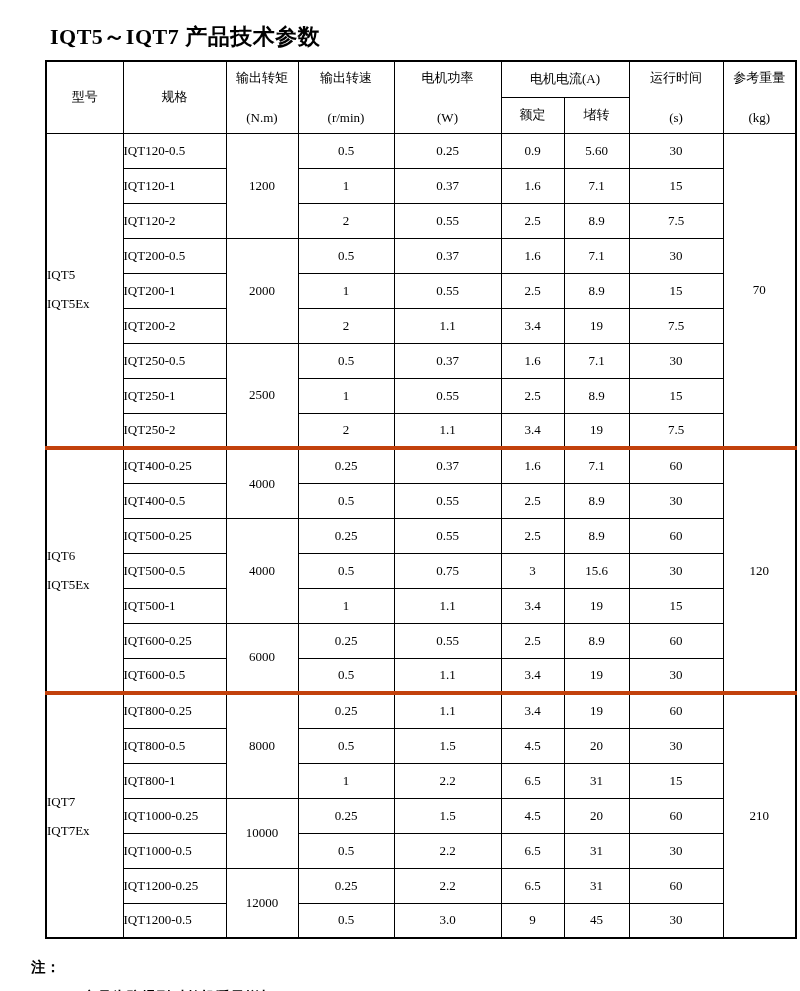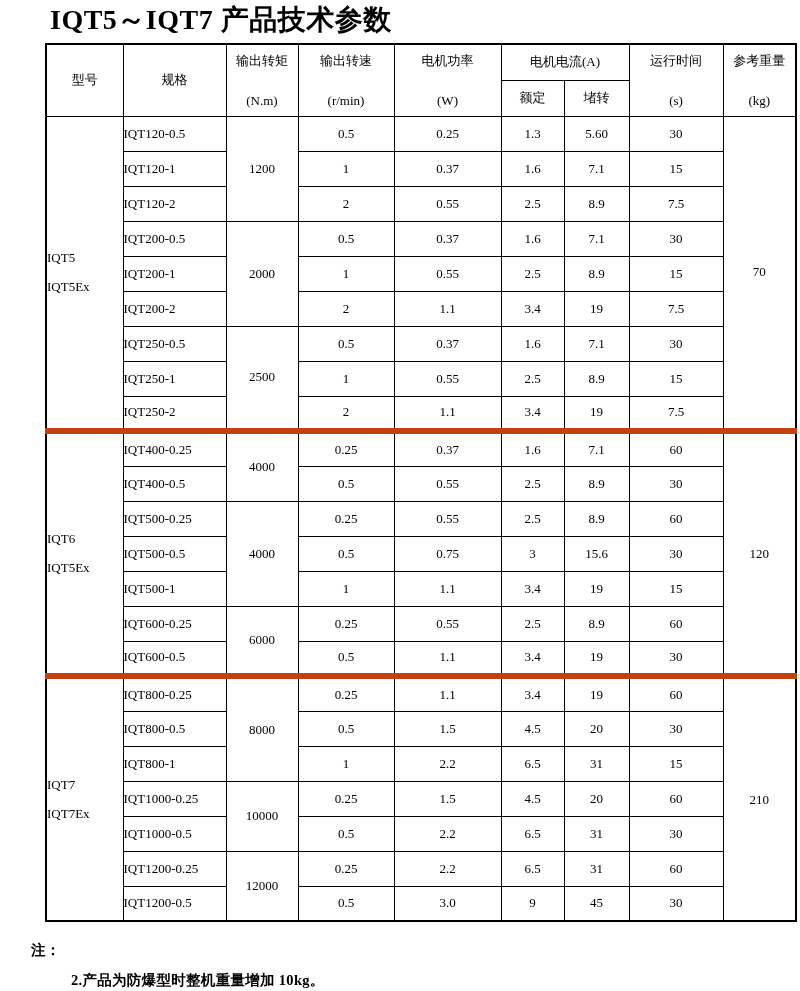--- a/index.html
+++ b/index.html
@@ -5,22 +5,22 @@
   * { box-sizing: border-box; }
   html, body { margin: 0; padding: 0; }
   body {
     width: 800px; height: 991px;
     background: #ffffff; color: #000000;
     font-family: "Liberation Serif", "DejaVu Serif", serif;
   }
   .page { position: relative; width: 800px; height: 991px; background: #fff; overflow: hidden; }
 
   .title {
-    margin: 6px 0 9px 50px;
-    font-size: 28px; line-height: 28px;
+    margin: 23px 0 9px 50px;
+    font-size: 22px; line-height: 28px;
     font-weight: bold;
     letter-spacing: 0.5px;
   }
 
   table.spec-table {
     border-collapse: collapse;
     table-layout: fixed;
     width: 750px;
     margin-left: 45px;
     border: 2px solid #000;
@@ -34,21 +34,21 @@
     padding: 1px 3px;
     height: 35px;
     overflow: hidden;
   }
   .spec-table thead th { height: 36px; }
   .spec-table thead th.two-line div + div { margin-top: 23px; }
 
   td.cell-spec, td.cell-model { text-align: left; padding-left: 0; }
   td.cell-model div + div { margin-top: 13px; }
 
-  tr.group-start td { border-top: 6px solid #c2410c; margin-left: 20px; }
+  tr.group-start td { border-top: 4px solid #c2410c; margin-left: 20px; }
 
   .notes {
     margin: 13px 0 0 31px;
     font-size: 14.5px;
     font-weight: bold;
     line-height: 30px;
     letter-spacing: 0.3px;
   }
   .note-row { display: flex; align-items: flex-start; }
   .note-label { flex: 0 0 40px; width: 40px; }
@@ -107,21 +107,21 @@
 
       <tr>
         <td class="cell-model" rowspan="9">
           <div>IQT5</div>
           <div>IQT5Ex</div>
         </td>
         <td class="cell-spec">IQT120-0.5</td>
         <td rowspan="3">1200</td>
         <td>0.5</td>
         <td>0.25</td>
-        <td>1.3</td>
+        <td>0.9</td>
         <td>5.60</td>
         <td>30</td>
         <td rowspan="9">70</td>
       </tr>
       <tr>
         <td class="cell-spec">IQT120-1</td>
         <td>1</td>
         <td>0.37</td>
         <td>1.6</td>
         <td>7.1</td>

